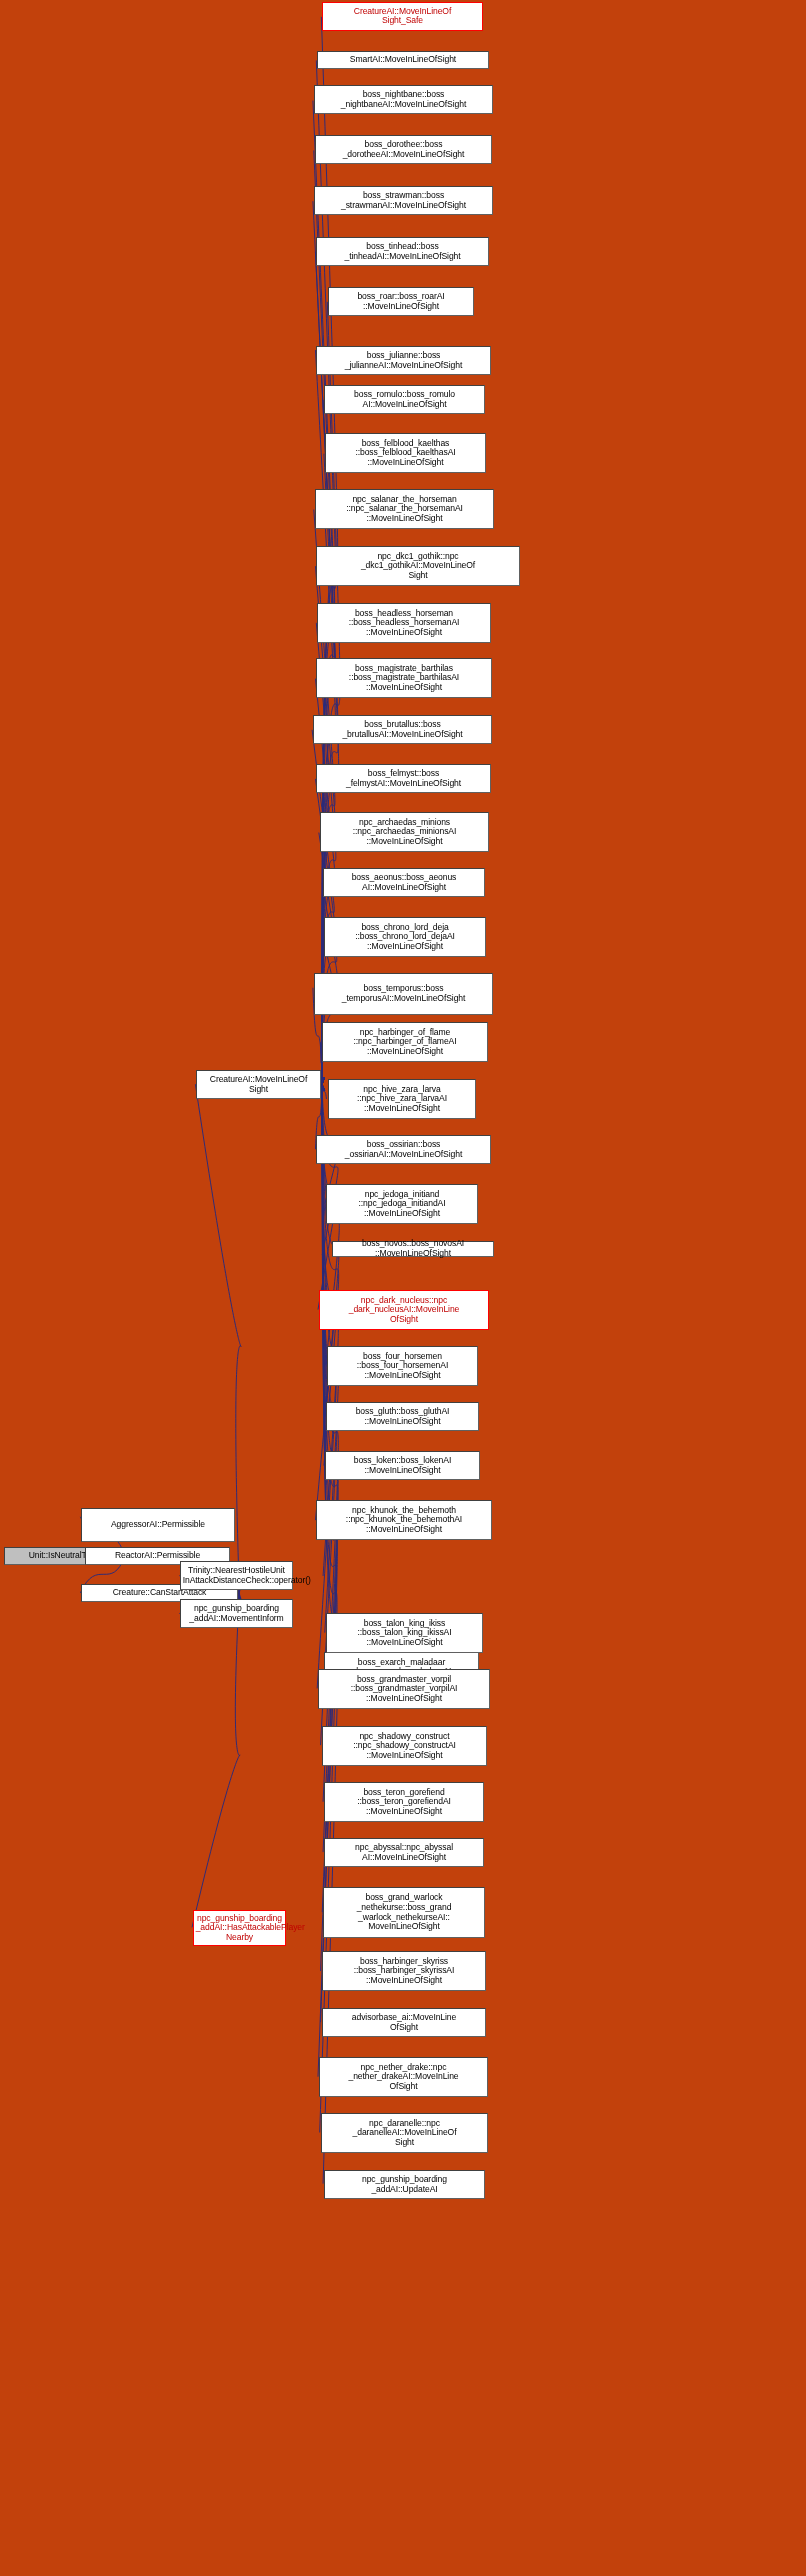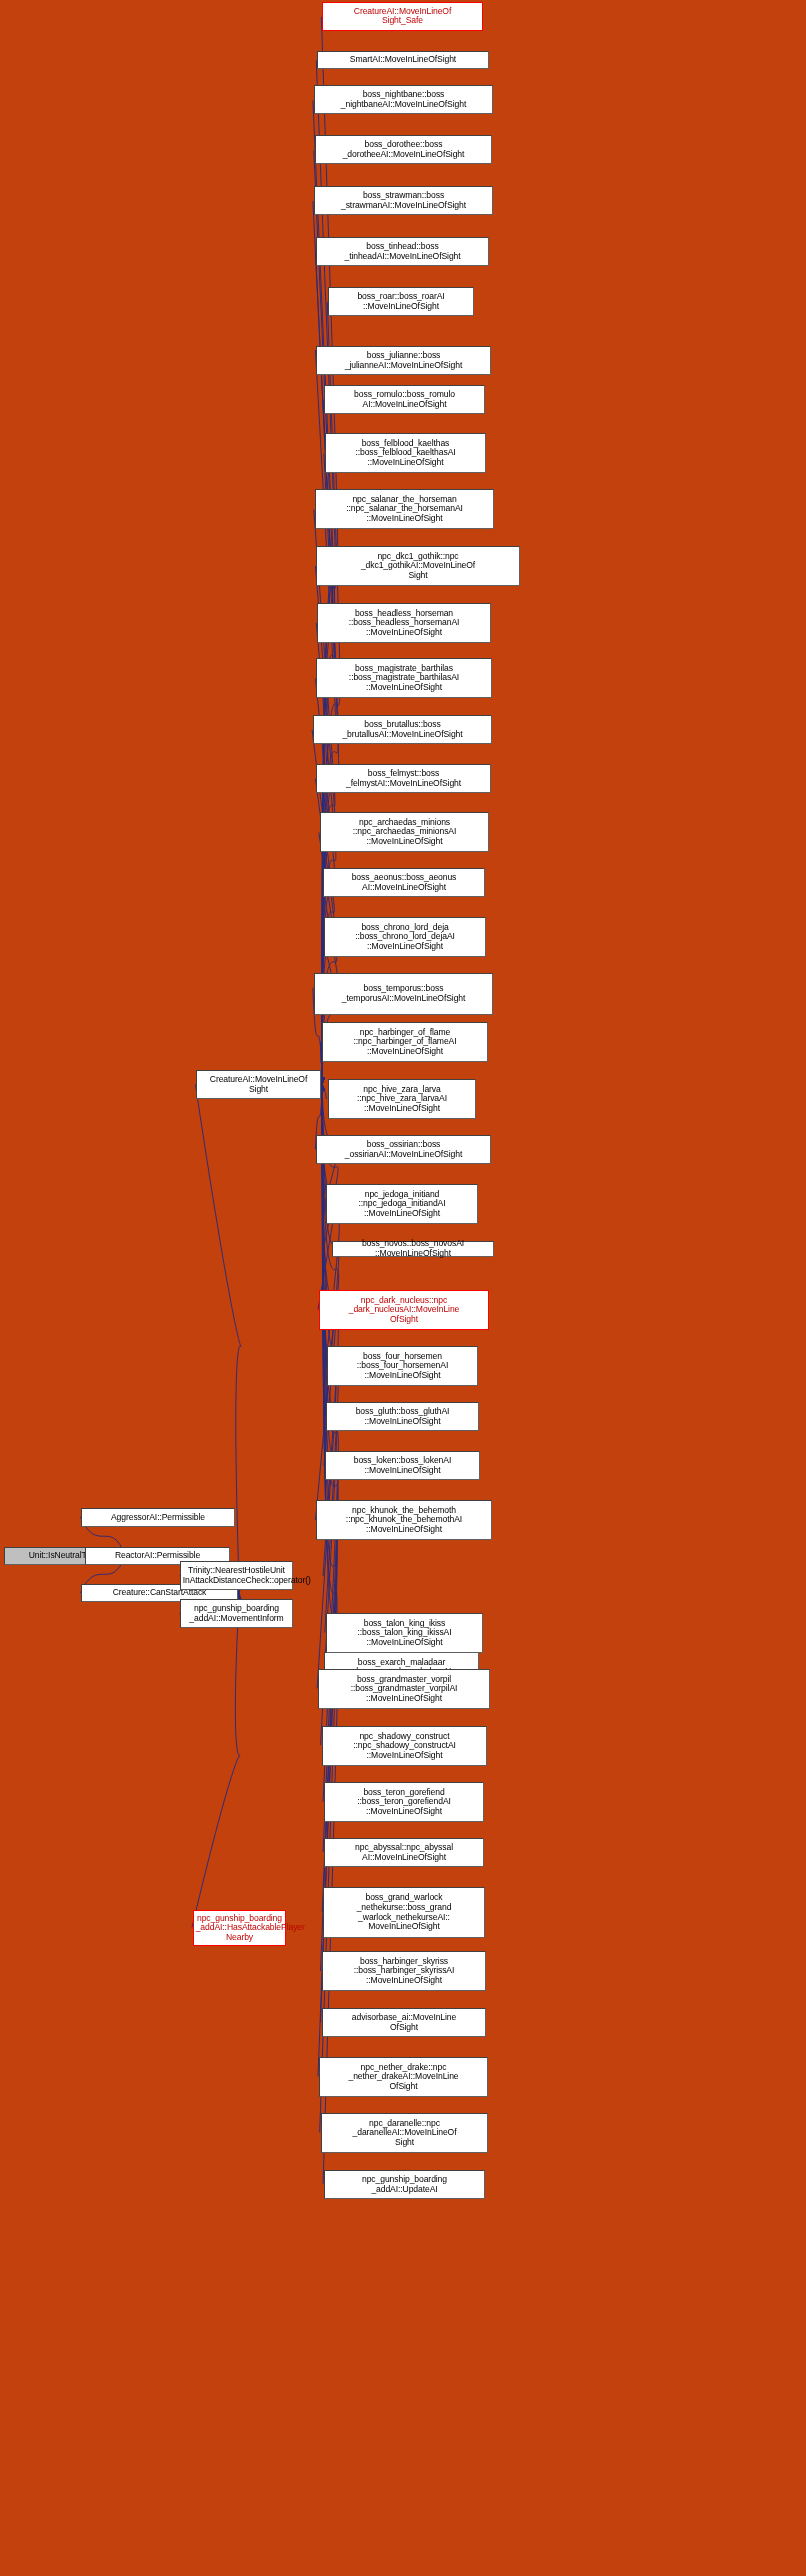--- a/index.html
+++ b/index.html
@@ -200,21 +200,21 @@
 _nether_drakeAI::MoveInLine
 OfSight</span></div>
     <div class="node" style="left: 321px; top: 2113px; width: 167px; height: 40px;"><span>npc_daranelle::npc
 _daranelleAI::MoveInLineOf
 Sight</span></div>
     <div class="node" style="left: 324px; top: 2170px; width: 161px; height: 29px;"><span>npc_gunship_boarding
 _addAI::UpdateAI</span></div>
     <div class="node" style="left: 196px; top: 1070px; width: 125px; height: 29px;"><span>CreatureAI::MoveInLineOf
 Sight</span></div>
     <div class="node root" style="left: 4.2px; top: 1547px; width: 120px; height: 18px;"><span>Unit::IsNeutralToAll</span></div>
-    <div class="node" style="left: 81px; top: 1508px; width: 154px; height: 19px;"><span>AggressorAI::Permissible</span></div>
+    <div class="node" style="left: 81px; top: 1508px; width: 154px; height: 34px;"><span>AggressorAI::Permissible</span></div>
     <div class="node" style="left: 85px; top: 1547px; width: 145px; height: 18px;"><span>ReactorAI::Permissible</span></div>
     <div class="node" style="left: 81px; top: 1584px; width: 157px; height: 18px;"><span>Creature::CanStartAttack</span></div>
     <div class="node" style="left: 180px; top: 1561px; width: 113px; height: 29px;"><span>Trinity::NearestHostileUnit
 InAttackDistanceCheck::operator()</span></div>
     <div class="node" style="left: 180px; top: 1599px; width: 113px; height: 29px;"><span>npc_gunship_boarding
 _addAI::MovementInform</span></div>
     <div class="node red" style="left: 193px; top: 1910px; width: 93px; height: 36px;"><span>npc_gunship_boarding
 _addAI::HasAttackablePlayer
 Nearby</span></div>
   </div>

